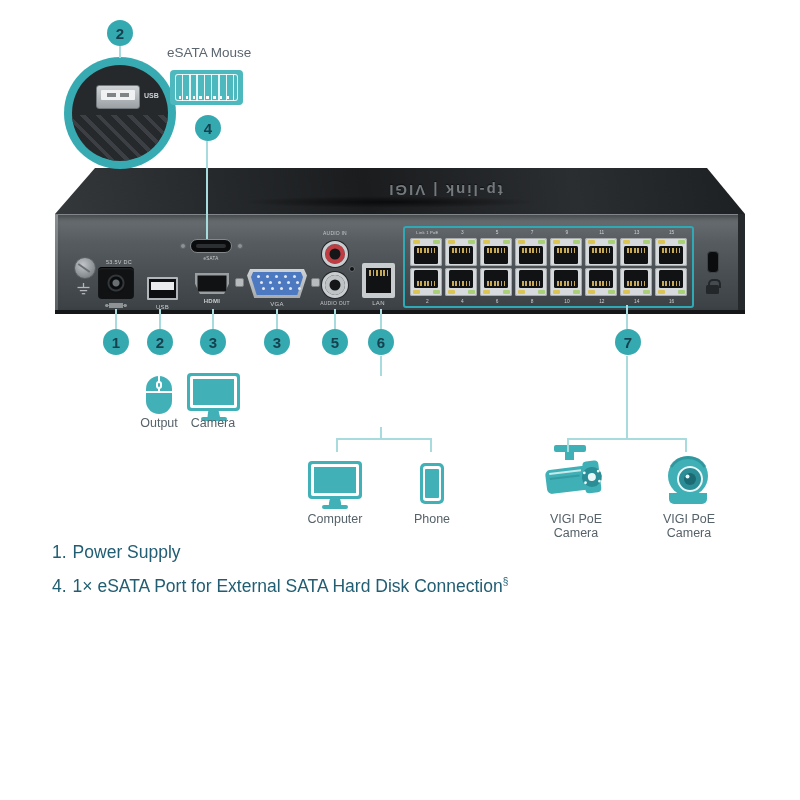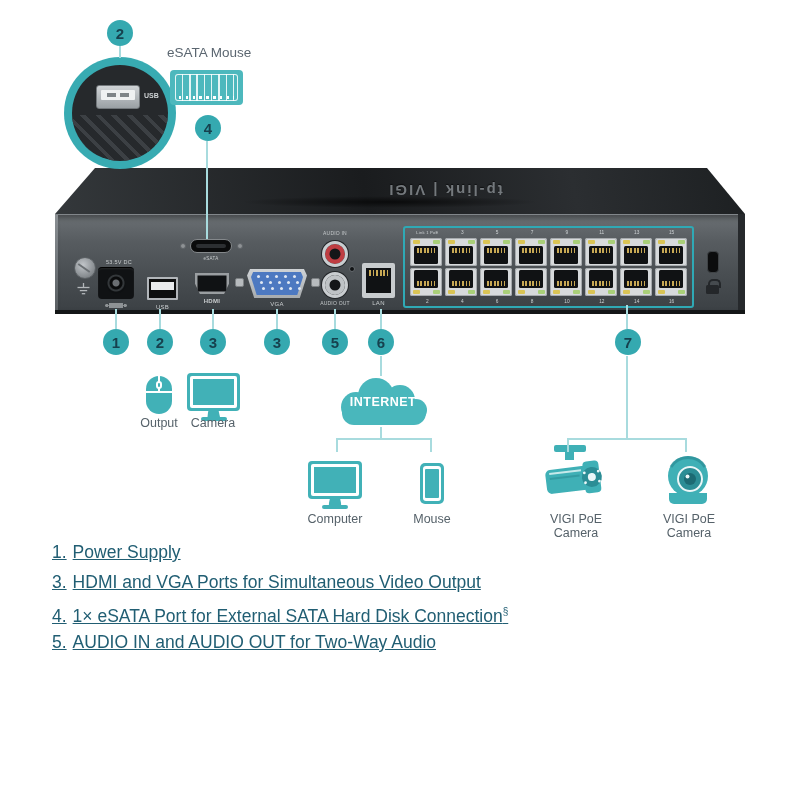--- a/index.html
+++ b/index.html
@@ -152,21 +152,21 @@
       background:#41b1b7;border-radius:2px;}
   .cloud{position:absolute;left:332px;top:377px;width:102px;height:52px;}
   .cloud-text{position:absolute;left:0;top:18px;width:102px;text-align:center;color:#fff;
       font-size:12.5px;font-weight:bold;letter-spacing:.5px;z-index:2;}
   .phone{position:absolute;left:420px;top:463px;width:24px;height:41px;background:#41b1b7;border-radius:5px;}
   .phone .inner{position:absolute;left:3px;right:3px;top:3px;bottom:3px;background:#fff;border-radius:3px;}
   .phone .screen{position:absolute;left:5px;right:5px;top:6px;bottom:6px;background:#41b1b7;border-radius:1px;}
 
   
   #legend{position:absolute;left:52px;top:537px;width:700px;color:#215e73;font-size:17.5px;}
-  .legend-row{height:30px;line-height:30px;white-space:nowrap;text-decoration:underline;}
+  .legend-row{height:30px;line-height:30px;white-space:nowrap;}
   .legend-row .n{margin-right:6px;}
   .legend-row sup{font-size:10px;}
 </style>
 </head>
 <body>
 
 <div id="stage">
 
   <div class="cnum" style="left:107px;top:20px;">2</div>
   <div class="vline" style="left:119px;top:46px;height:12px;"></div>
@@ -413,47 +413,35 @@
   <div class="tv" style="left:187px;top:373px;width:53px;height:38px;">
     <div class="bezel"></div>
       <div class="screen"></div>
       <div class="neck"></div>
       <div class="base"></div>
   </div>
   <div class="plabel" style="left:119px;top:416px;width:80px;">Output</div>
   <div class="plabel" style="left:173px;top:416px;width:80px;">Camera</div>
 
   <div class="vline" style="left:380px;top:356px;height:20px;"></div>
-  <div class="cloud">
-    <svg width="102" height="52" viewBox="0 0 102 52">
-      <g fill="#49b7bc">
-        <circle cx="24" cy="30" r="15"></circle>
-          <circle cx="44" cy="19" r="18"></circle>
-        <circle cx="68" cy="23" r="15"></circle>
-          <circle cx="84" cy="33" r="11"></circle>
-        <rect x="10" y="24" width="84" height="24" rx="12"></rect>
-      </g>
-    </svg>
-    <div class="cloud-text">INTERNET</div>
-  </div>
   <div class="vline" style="left:380px;top:427px;height:11px;"></div>
   <div class="bracket" style="left:336px;top:438px;width:96px;height:14px;"></div>
 
   <div class="tv" style="left:308px;top:461px;width:54px;height:38px;">
     <div class="bezel"></div>
       <div class="screen"></div>
       <div class="neck"></div>
       <div class="base"></div>
   </div>
   <div class="phone">
       <div class="inner"></div>
       <div class="screen"></div>
     </div>
   <div class="plabel" style="left:285px;top:512px;width:100px;">Computer</div>
-  <div class="plabel" style="left:382px;top:512px;width:100px;">Mouse</div>
+  <div class="plabel" style="left:382px;top:512px;width:100px;">Phone</div>
 
   <div class="vline" style="left:626px;top:356px;height:82px;"></div>
   <div class="bracket" style="left:567px;top:438px;width:120px;height:14px;"></div>
 
   <svg class="abs" style="left:538px;top:443px;" width="74" height="64" viewBox="0 0 74 64">
     <g fill="#3fb0b6">
       <rect x="16" y="2" width="32" height="7" rx="2"></rect>
       <rect x="27" y="8" width="9" height="9"></rect>
       <g transform="rotate(-7 37 36)">
         <rect x="8" y="24" width="44" height="24" rx="5"></rect>
@@ -476,17 +464,15 @@
     <circle cx="28" cy="30" r="12" fill="none" stroke="#eaf7f8" stroke-width="2"></circle>
     <circle cx="28" cy="30" r="6" fill="#1c6a73"></circle>
     <circle cx="25.5" cy="27.5" r="2" fill="#eaf7f8"></circle>
     <path d="M9 18 a20 20 0 0 1 34 0" fill="none" stroke="#2b8d95" stroke-width="3" opacity=".7"></path>
   </svg>
   <div class="plabel" style="left:526px;top:512px;width:100px;">VIGI PoE Camera</div>
   <div class="plabel" style="left:639px;top:512px;width:100px;">VIGI PoE Camera</div>
 
   <div id="legend">
       <div class="legend-row"><span class="n">1.</span><span>Power Supply</span></div>
-      <div class="legend-row"><span class="n">3.</span><span>HDMI and VGA Ports for Simultaneous Video Output</span></div>
       <div class="legend-row"><span class="n">4.</span><span>1× eSATA Port for External SATA Hard Disk Connection</span><sup>§</sup></div>
-      <div class="legend-row"><span class="n">5.</span><span>AUDIO IN and AUDIO OUT for Two-Way Audio</span></div>
     </div>
 </div>
 
 </body></html>

